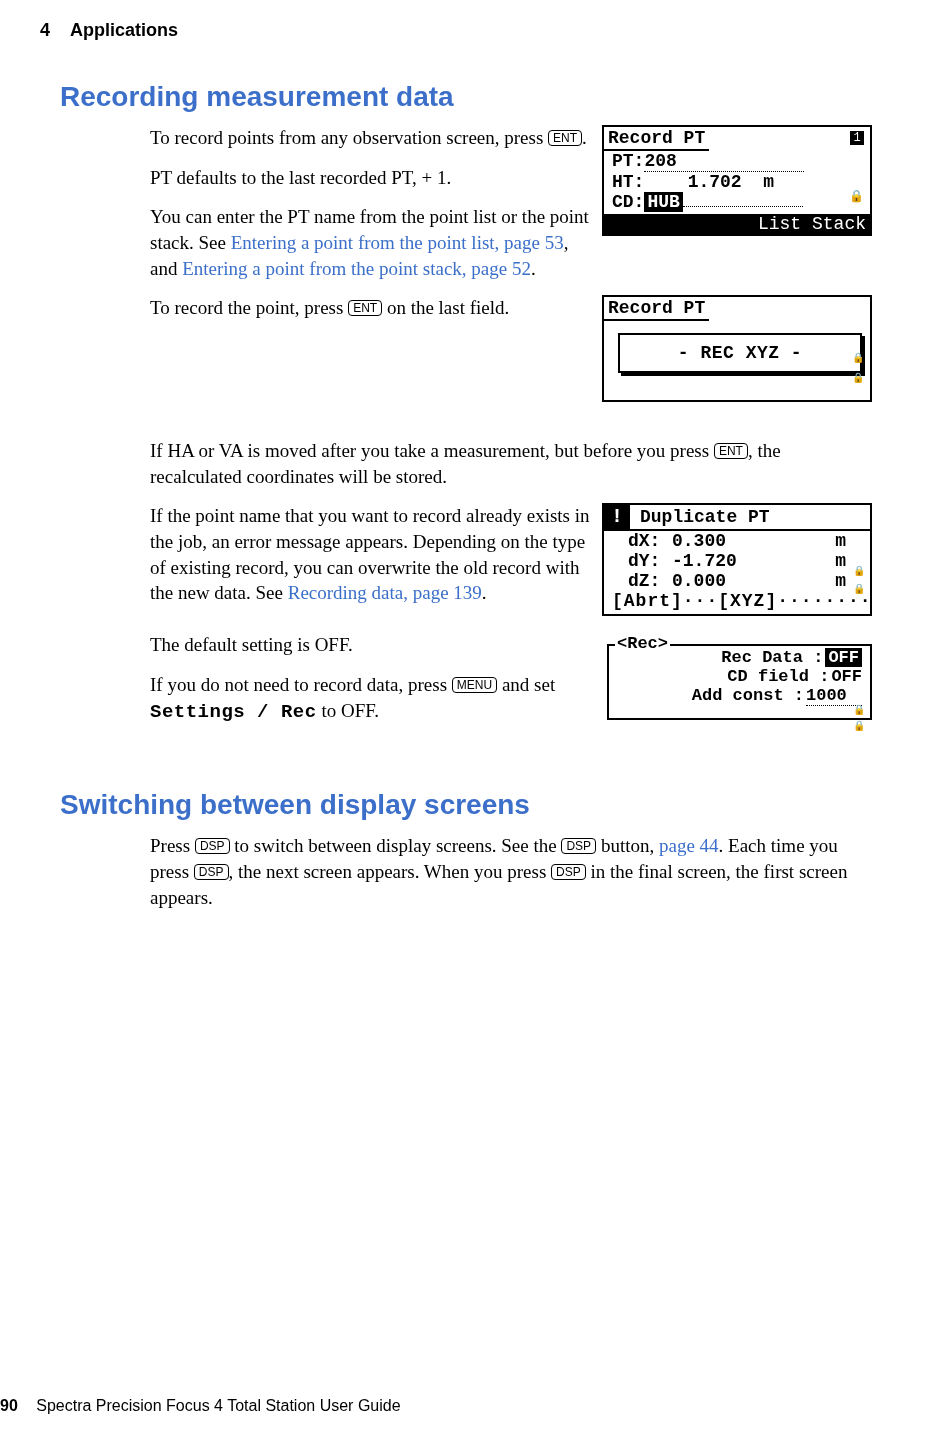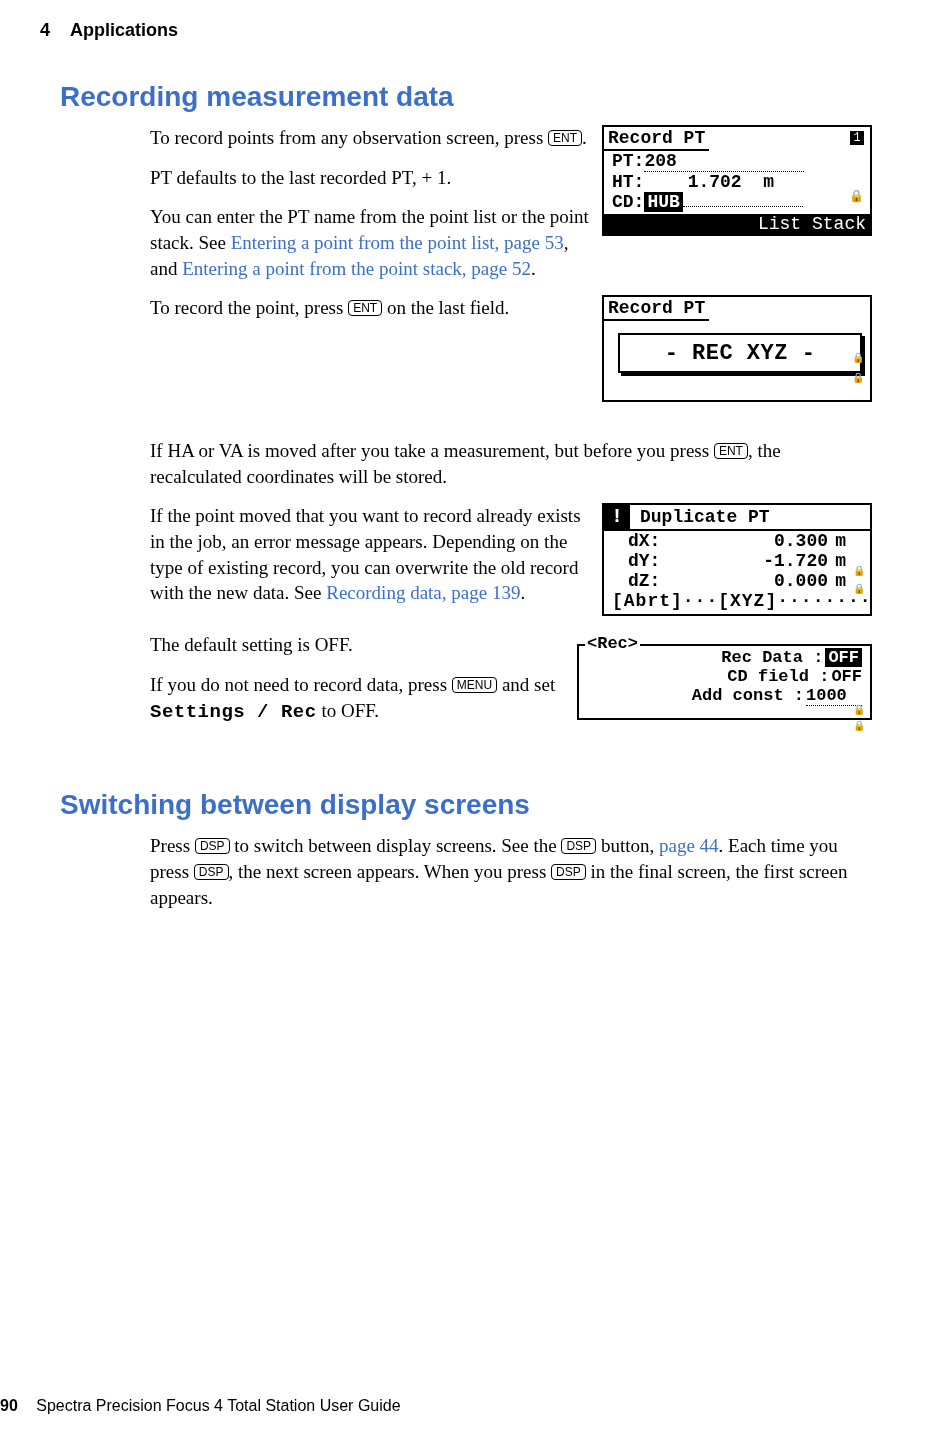--- a/index.html
+++ b/index.html
@@ -109,21 +109,21 @@
       font-size: 18px;
     }
     .scr2 .inner {
       position: absolute;
       left: 14px; right: 8px; top: 36px; height: 40px;
       border: 2px solid #000;
       box-shadow: 3px 3px 0 #000;
       display: flex; align-items: center; justify-content: center;
       background: #fff;
       font-weight: bold;
-      font-size: 22px;
+      font-size: 18px;
       letter-spacing: 0.5px;
     }
     .scr2 .lock1 { position:absolute; right:5px; top:55px; font-size:10px; }
     .scr2 .lock2 { position:absolute; right:5px; top:75px; font-size:10px; }
 
     
     .scr3 {
       width: 270px;
       border: 2px solid #000;
       font-family: 'Courier New', monospace;
@@ -132,29 +132,29 @@
       padding-bottom: 3px;
     }
     .scr3 .titlebar { display:flex; align-items:center; border-bottom: 2px solid #000; }
     .scr3 .excl {
       width: 26px; height: 24px; background:#000; color:#fff;
       text-align:center; font-size:20px; font-weight:bold; line-height:24px;
     }
     .scr3 .ttl { font-weight:bold; font-size:18px; padding-left:10px; }
     .scr3 .line { padding: 0 24px; font-size:18px; font-weight:bold; white-space:pre; display:flex; }
     .scr3 .lbl { width: 44px; }
-    .scr3 .val { flex:1; text-align:right; }
+    .scr3 .val { flex:1; text-align:left; }
     .scr3 .unit { width: 18px; text-align:right; }
     .scr3 .foot { font-size:18px; font-weight:bold; padding: 0 8px; white-space:pre; }
     .scr3 .dots { letter-spacing:1px; }
     .scr3 .lock { position:absolute; right:4px; font-size:10px; }
 
     
     .scr4 {
-      width: 295px;
+      width: 265px;
       border: 2px solid #000;
       font-family: 'Courier New', monospace;
       background: #fff;
       position: relative;
       padding: 2px 0 12px 0;
     }
     .scr4 .ttl { position:absolute; top:-12px; left:6px; background:#fff; font-weight:bold; font-size:17px; padding:0 2px; }
     .scr4 .line { padding: 0 8px; font-size:17px; font-weight:bold; white-space:pre; display:flex; }
     .scr4 .lbl { flex:1; text-align:right; }
     .scr4 .val { padding-left:2px; }
@@ -226,21 +226,21 @@
         <div class="ttl">Duplicate PT</div>
       </div>
       <div class="line"><span class="lbl">dX:</span><span class="val">0.300</span> <span class="unit">m</span></div>
       <div class="line"><span class="lbl">dY:</span><span class="val">-1.720</span> <span class="unit">m</span></div>
       <div class="line"><span class="lbl">dZ:</span><span class="val">0.000</span> <span class="unit">m</span></div>
       <div class="foot dots">[Abrt]···[XYZ]····················</div>
       <span class="lock" style="top:60px;">🔒</span>
       <span class="lock" style="top:78px;">🔒</span>
     </div>
     <p class="body">
-      <span>If the point moved that you want to record already exists in the job, an error message appears. Depending on the type of existing record, you can overwrite the old record with the new data. See </span><a class="xref" href="#">Recording data, page 139</a><span>.</span>
+      <span>If the point name that you want to record already exists in the job, an error message appears. Depending on the type of existing record, you can overwrite the old record with the new data. See </span><a class="xref" href="#">Recording data, page 139</a><span>.</span>
     </p>
   </div>
   <div class="clear"></div>
   <div class="spacer-sm"></div>
 
   <div class="row">
 
     <div class="screenimg scr4" style="margin-top:12px;">
       <span class="ttl">&lt;Rec&gt;</span>
       <div class="line"><span class="lbl">Rec Data :</span><span class="val"><span class="hl">OFF</span></span></div>

